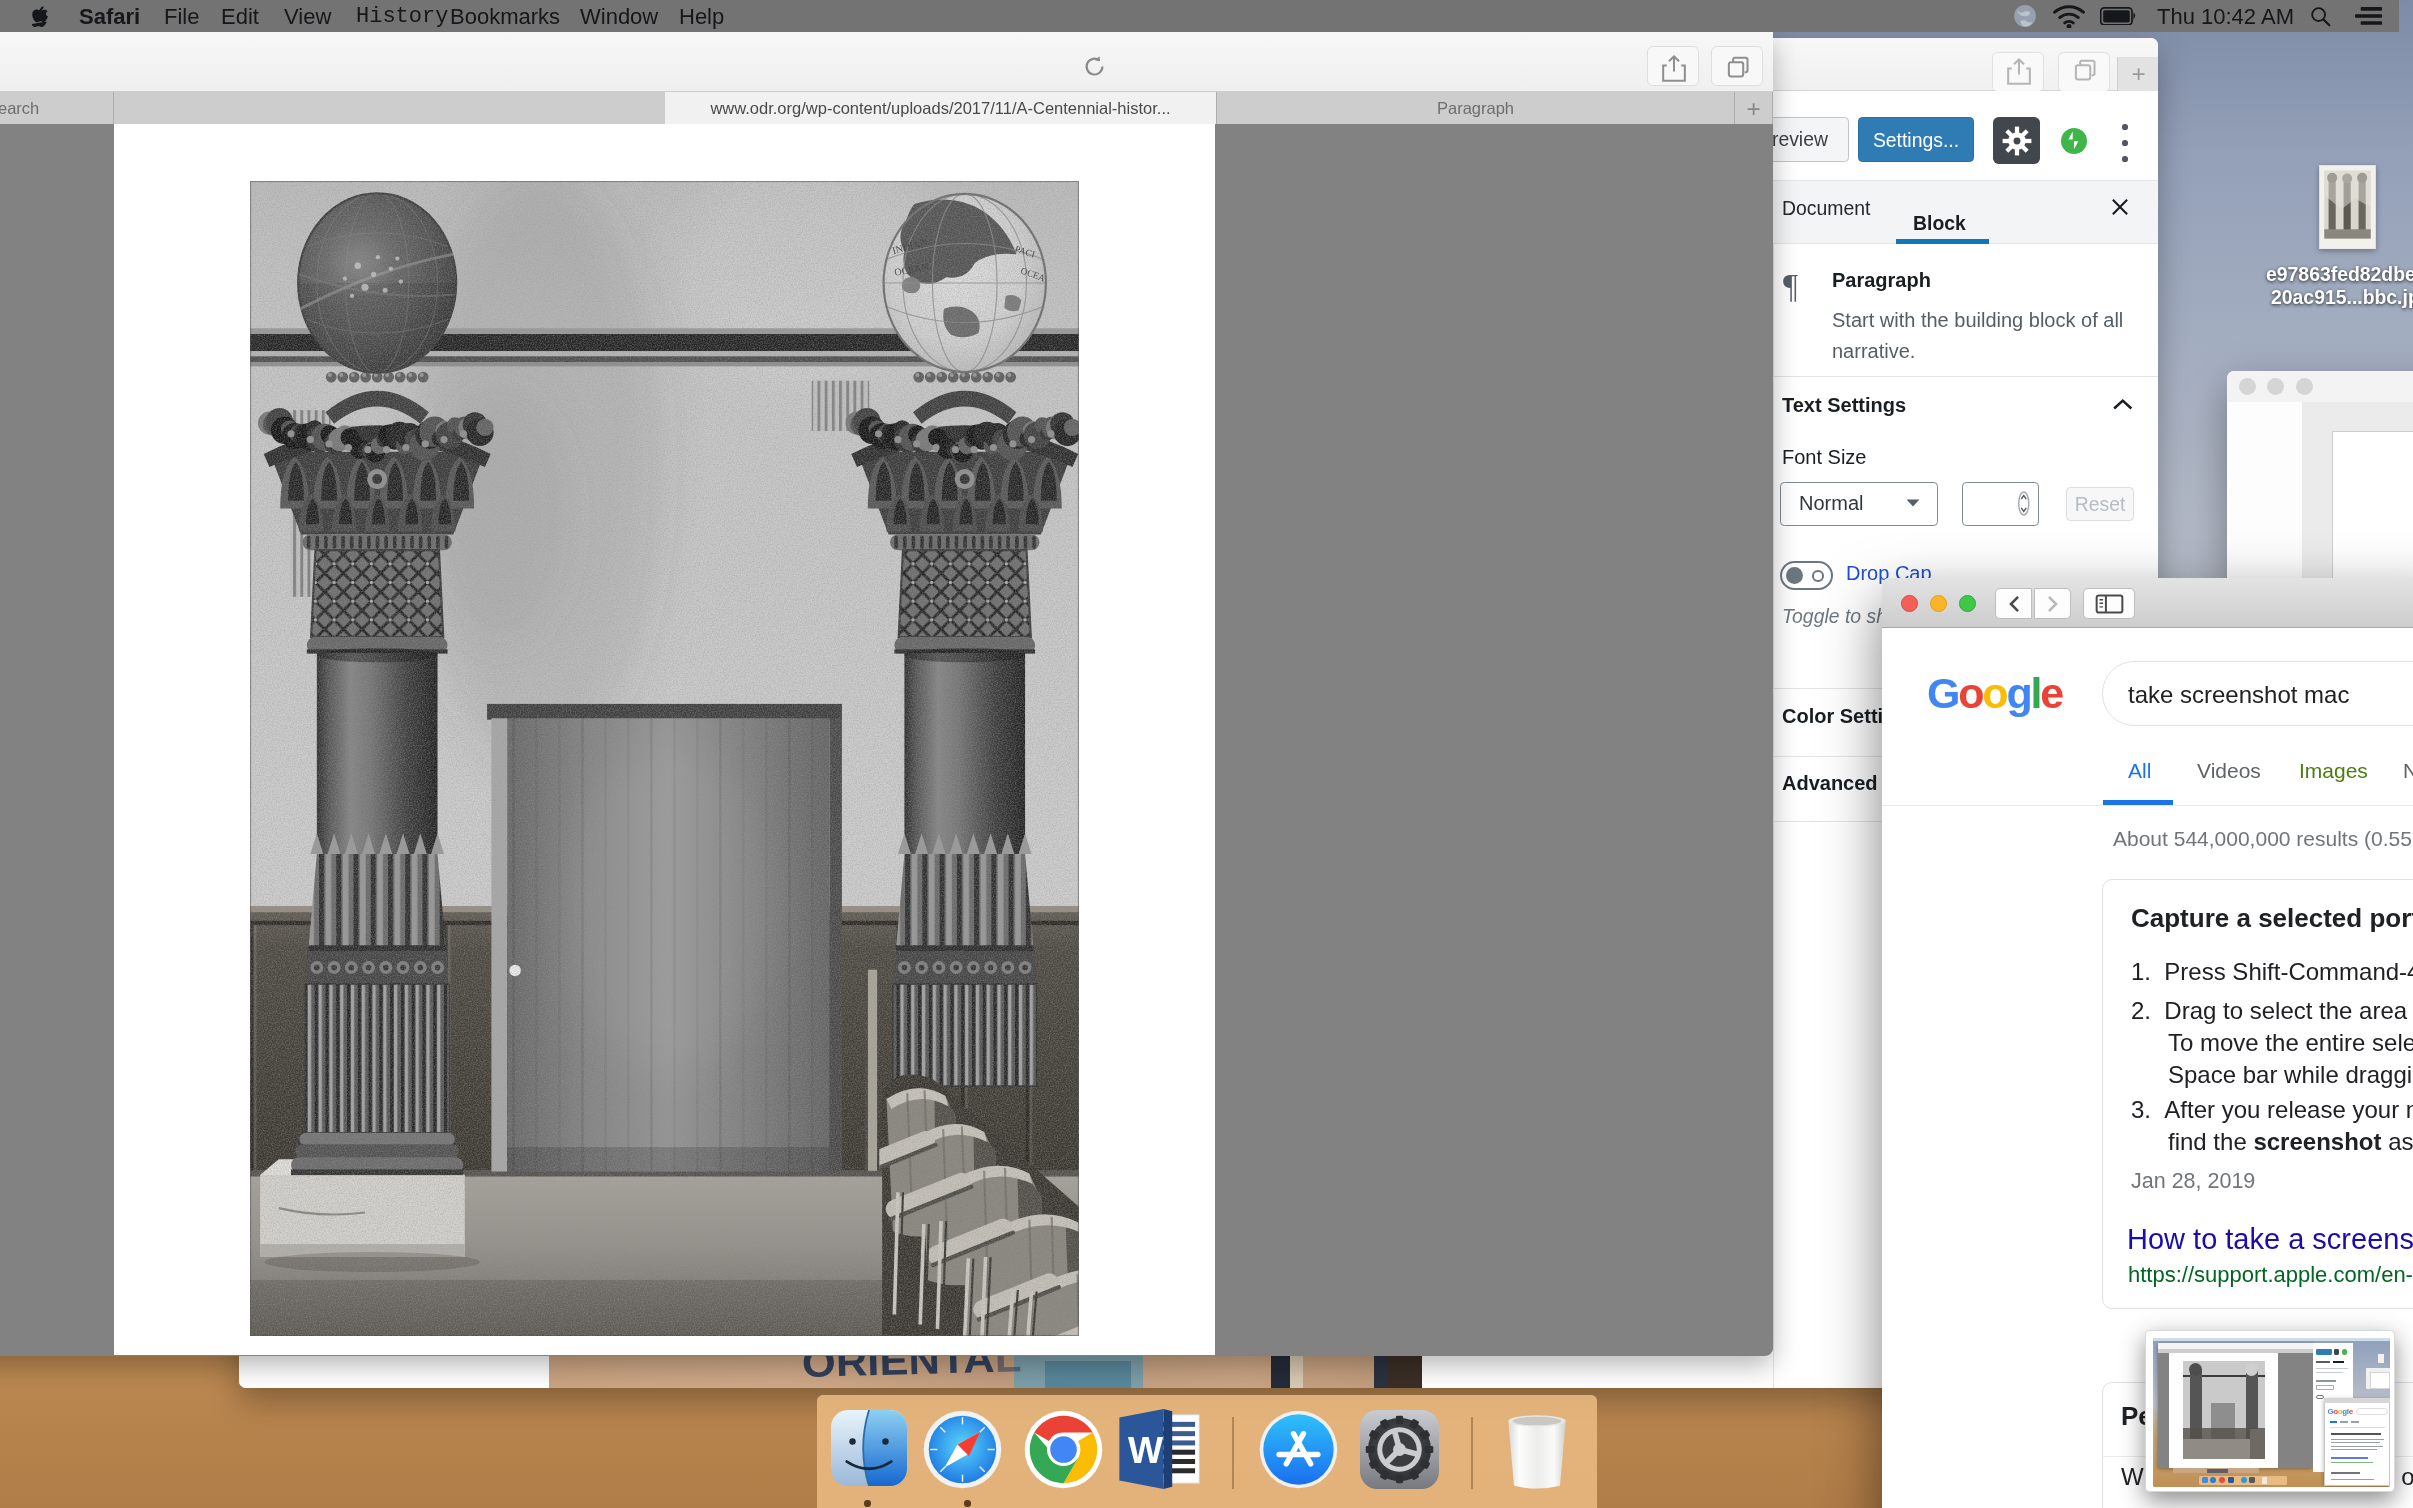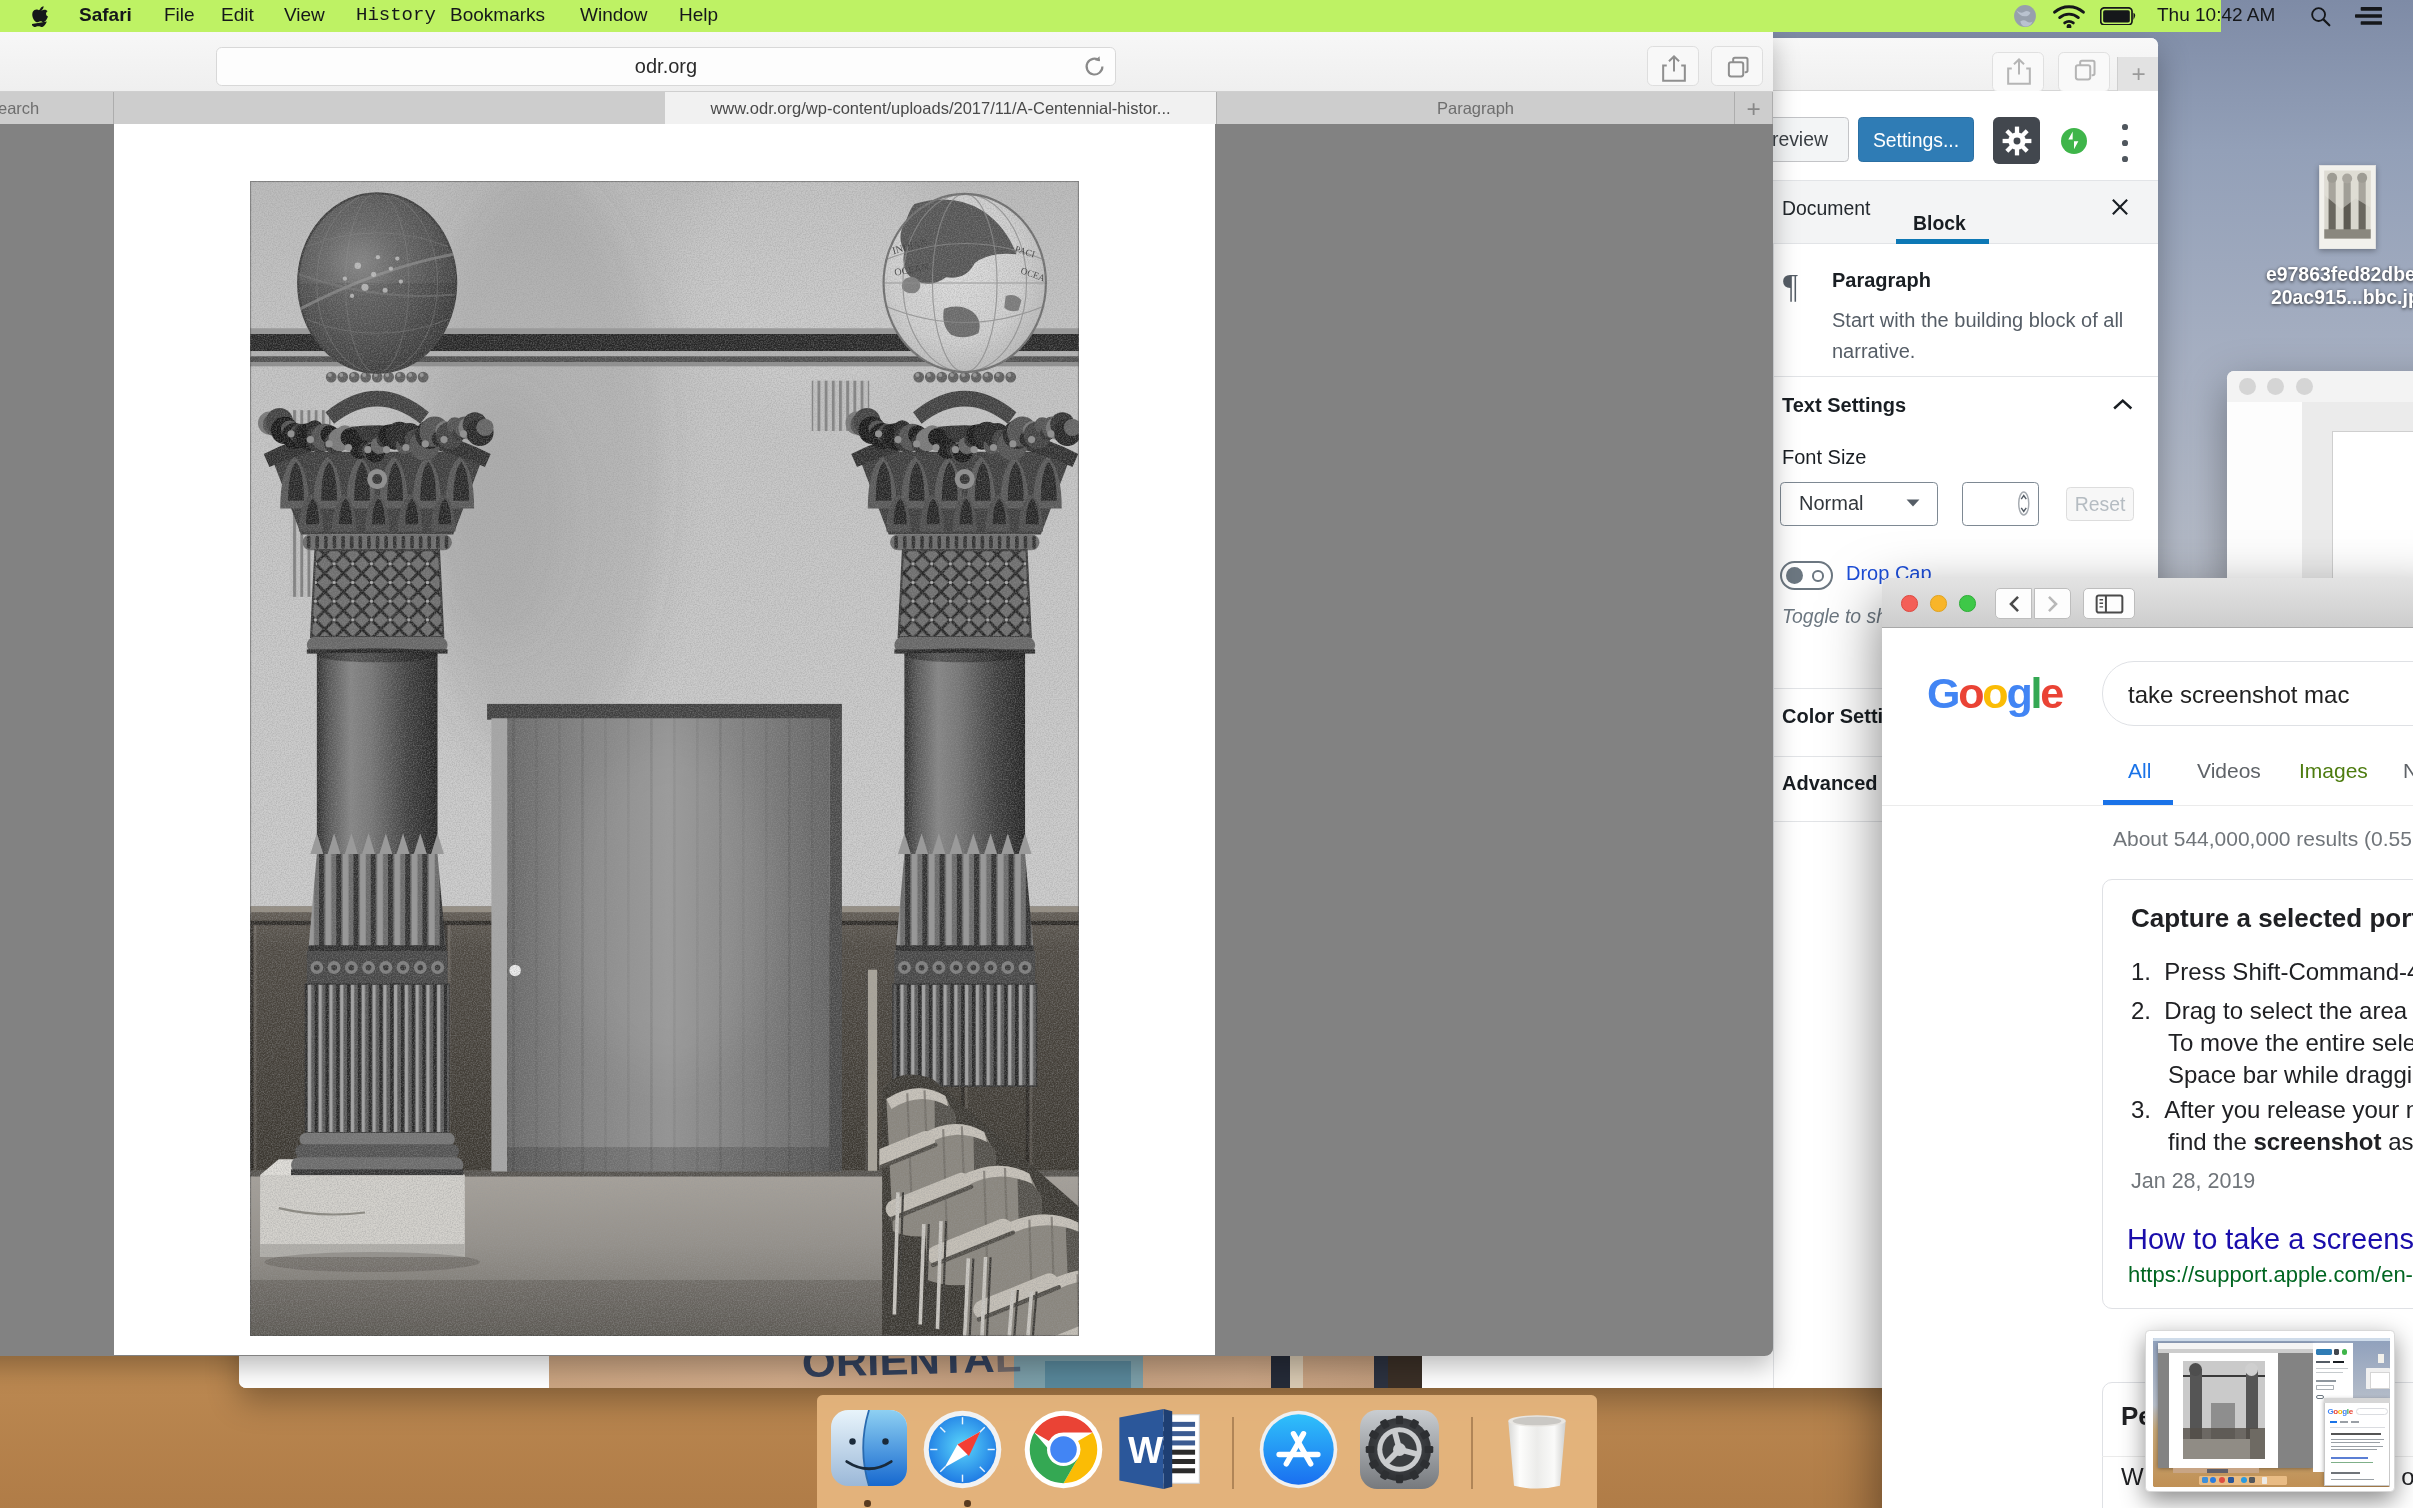--- a/index.html
+++ b/index.html
@@ -5,22 +5,22 @@
   * { margin:0; padding:0; box-sizing:border-box; }
   html,body { width:2413px; height:1508px; overflow:hidden; }
   body { font-family:"Liberation Sans", sans-serif; position:relative; background:#9aa7bd; }
   .abs { position:absolute; }
 
   
   #wall { left:0; top:0; width:2413px; height:1508px;
     background:linear-gradient(180deg,#7e8ba6 0%,#93a0b8 10%,#a7b0c2 25%,#b6bcc8 38%,#c2c4c9 44%,#c9c6c4 52%,#c4a078 62%,#cc9d66 72%,#c29156 82%,#ba8750 92%,#b07c47 100%); }
 
   
-  #menubar { left:0; top:0; width:2221px; height:32px; background:#bef264; z-index:60;
-    font-size:19px; color:#15171a; }
+  #menubar { left:0; top:0; width:2399px; height:32px; background:#737373; z-index:60;
+    font-size:22px; color:#15171a; }
   #menubar .mi { position:absolute; top:4.3px; white-space:nowrap; }
 
   
   #frontwin { left:-438px; top:32px; width:2211px; height:1324px; z-index:40;
     border-radius:0 0 8.6px 8.6px; box-shadow:0 10px 27px rgba(0,0,0,.28); overflow:hidden; background:#828282; }
   #ftoolbar { position:absolute; left:0; top:0; width:100%; height:60px;
     background:linear-gradient(180deg,#f7f7f7,#efefef); border-bottom:0.7px solid #cfcfcf; }
   #furl { position:absolute; left:654px; top:15px; width:900px; height:39px; background:#fdfdfd;
     border:0.7px solid #d8d8d8; border-radius:5.7px; font-size:20px; color:#2b2b2b; text-align:center; line-height:37px; }
   .fbtn { position:absolute; top:14.4px; width:52px; height:40px; border:0.7px solid #dedede; border-radius:5.7px; background:#f8f8f8; }
@@ -751,21 +751,20 @@
           <path d="M1069 1544 l-5 64" stroke="#3a3834" stroke-width="3"></path>
           <path d="M1088 1546 l-5 62" stroke="#ccc9c3" stroke-width="5"></path>
           <path d="M1095 1546 l-5 62" stroke="#3a3834" stroke-width="3"></path>
         </g>
         <rect x="860" y="1098" width="13" height="280" fill="#aaa59a"></rect>
         <rect x="856" y="1098" width="4" height="280" fill="#494540"></rect>
         <rect x="0" y="0" width="1154" height="1608" fill="none" stroke="#4a4a4a" stroke-width="3" opacity="0.55"></rect>
         <rect width="1154" height="1608" filter="url(#grain)" opacity="0.5"></rect>
       </svg></div>
   <div id="ftoolbar"></div>
-  <div id="furl">odr.org</div>
   <svg class="abs" style="left:1521px;top:23px;" width="23" height="23" viewBox="0 0 16 16">
       <path d="M13.5 8 a5.5 5.5 0 1 1 -2 -4.2" fill="none" stroke="#8a8a8a" stroke-width="1.5"></path>
       <path d="M11.5 0.8 L11.8 4.4 L8.3 3.6 Z" fill="#8a8a8a"></path>
     </svg>
   <div class="fbtn" style="left:2085px;"></div>
   <svg class="abs" style="left:2099px;top:21.5px;" width="26" height="29" viewBox="0 0 18 20">
       <g fill="none" stroke="#8f8f8f" stroke-width="1.4">
         <path d="M4 8 h-2.5 v10.5 h15 V8 H14"></path>
         <path d="M9 12 V2 M5.5 5 L9 1.7 L12.5 5"></path>
       </g>

